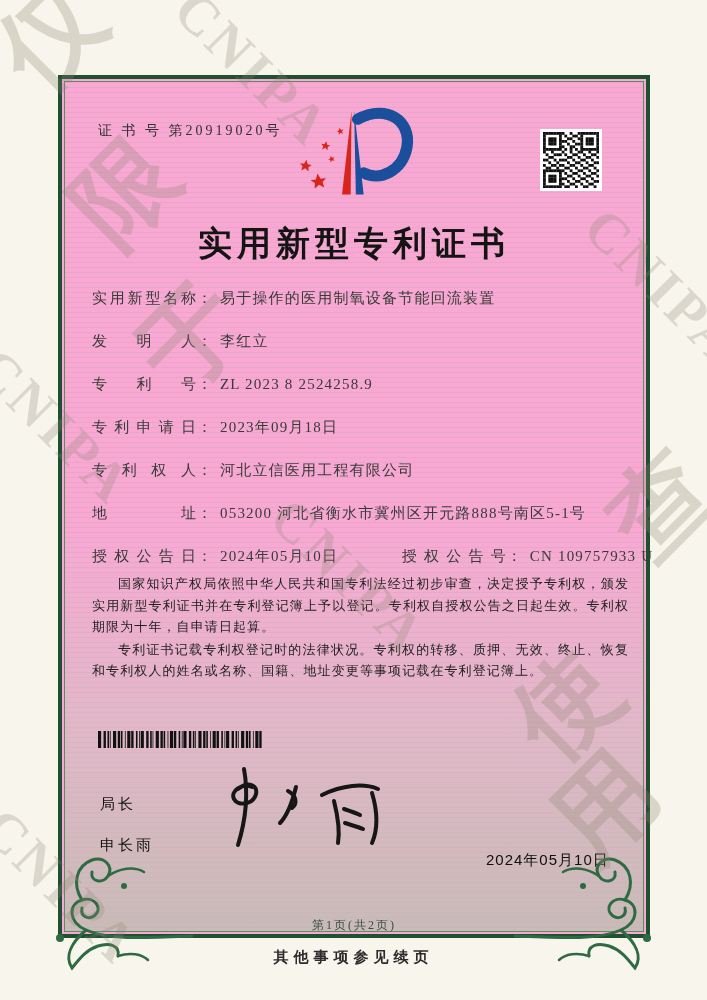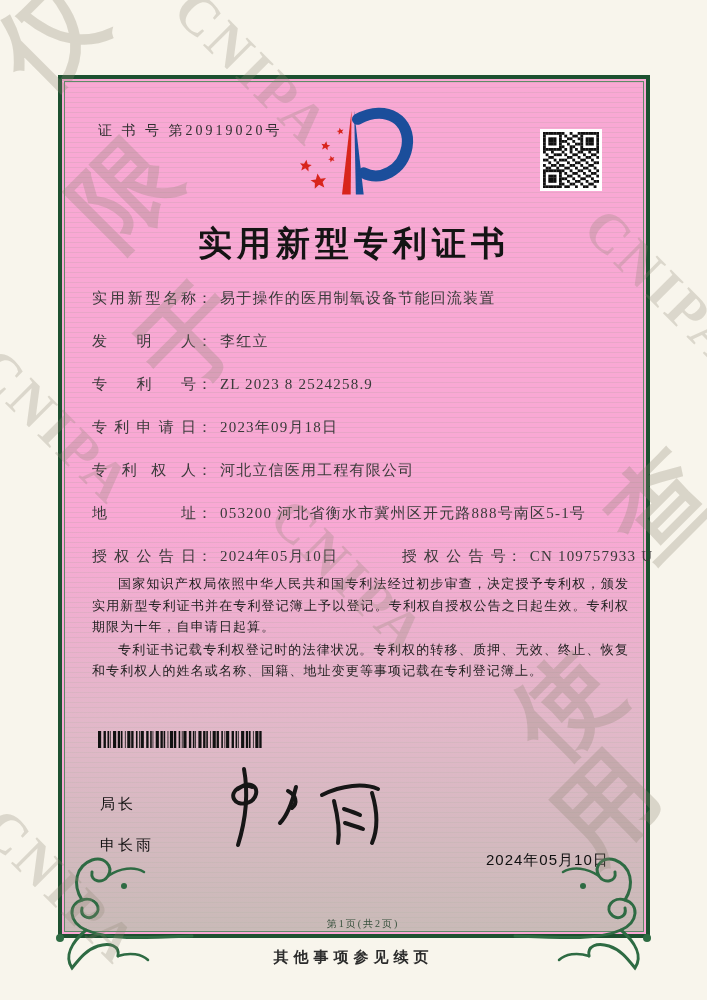--- a/index.html
+++ b/index.html
@@ -54,21 +54,21 @@
          color:#1f1f1f;letter-spacing:1.1px;text-align:justify;}
   .paras p{margin:0 0 1px 0;text-indent:2em;}
   
   .barcode{left:36px;top:652px;width:166px;height:17px;fill:#111;}
   .signer{left:38px;top:716px;font-family:"Liberation Sans","DejaVu Sans",sans-serif;
           font-size:15px;color:#111;letter-spacing:3px;}
   .signer .line2{margin-top:22px;}
   .signature{left:130px;top:682px;}
   .date{left:424px;top:772px;font-size:15px;color:#101010;letter-spacing:1px;
         font-family:"Liberation Sans","DejaVu Sans",sans-serif;}
-  .page-note{left:9px;top:838px;width:100%;text-align:center;font-size:10px;color:#37503c;letter-spacing:2px;}
+  .page-note{left:0;top:838px;width:100%;text-align:center;font-size:12px;color:#37503c;letter-spacing:2px;}
   
   .flourish{position:absolute;z-index:3;}
   .flourish.left{left:24px;top:846px;}
   .flourish.right{left:513px;top:846px;}
   .footer-note{position:absolute;left:0;top:948px;width:100%;text-align:center;z-index:2;
                font-size:15px;color:#2b2b2b;letter-spacing:5px;font-weight:bold;}
 </style>
 </head>
 <body>
 

